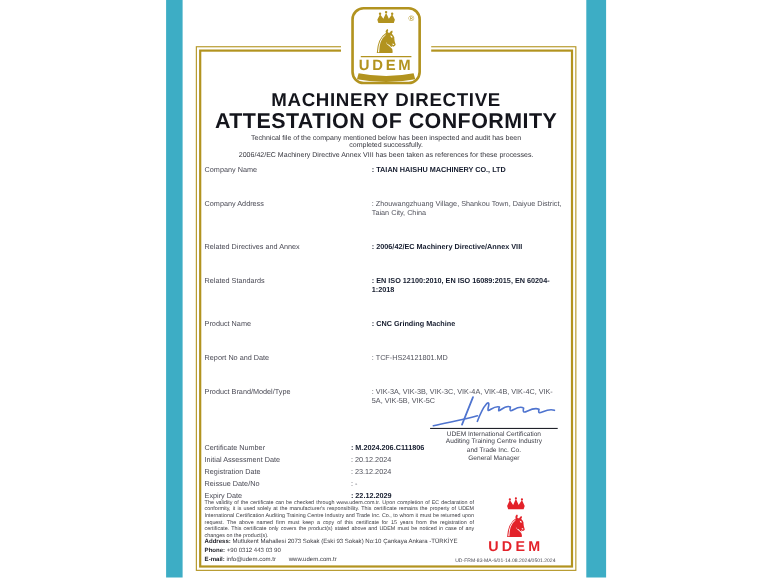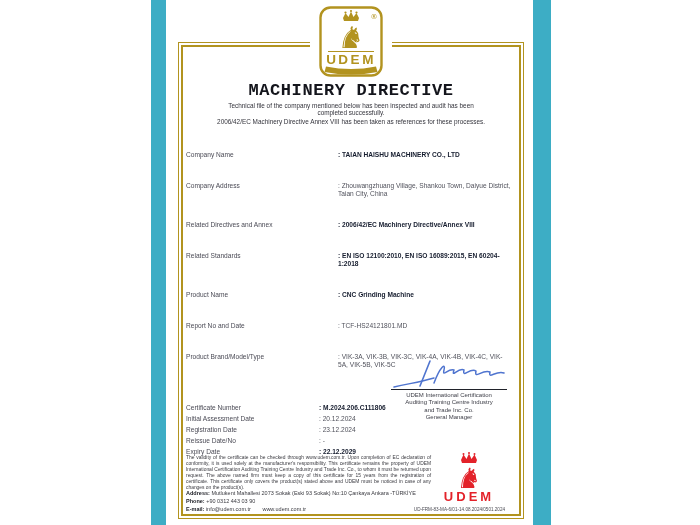--- a/index.html
+++ b/index.html
@@ -11,21 +11,21 @@
   .side-bar{position:absolute;top:0;height:525px;background:#3dadc5;}
   .side-bar.left{left:151px;width:15px;}
   .side-bar.right{left:533px;width:18px;}
 
   .cert{position:absolute;left:178px;top:42px;width:344px;height:475px;border:1px solid #b2931f;background:#fff;}
   .cert-inner{position:absolute;inset:2px;border:2px solid #b2931f;pointer-events:none;}
 
   .logo{position:absolute;top:-37px;left:50%;transform:translateX(-50%);background:#fff;padding:0 9px;line-height:0;}
 
   .title-block{position:absolute;top:39px;left:0;right:0;text-align:center;color:#14151c;}
-  .t1{font-size:17px;font-weight:bold;letter-spacing:.6px;line-height:18px;margin:0;font-family:Liberation Mono, monospace;}
+  .t1{font-size:17px;font-weight:bold;letter-spacing:.6px;line-height:18px;margin:0;}
   .t2{font-size:19.5px;font-weight:bold;letter-spacing:.4px;line-height:20px;margin:0;}
   .sub1{font-size:6.4px;line-height:7.4px;color:#34343c;width:272px;margin:2px auto 0;}
   .sub2{font-size:6.4px;line-height:7.4px;color:#34343c;margin-top:1px;}
 
   .fields{position:absolute;top:108px;left:7px;right:7px;}
   .frow{display:flex;margin-bottom:23px;font-size:6.6px;line-height:8px;}
   .flabel{width:152px;flex-shrink:0;color:#4a4a55;}
   .fvalue{color:#51525c;flex:1;}
   .fvalue.bold{font-weight:bold;color:#151c2e;}
 
@@ -69,20 +69,21 @@
       <text x="55" y="13" font-size="7" fill="#b2931f" text-anchor="middle" font-family="DejaVu Sans, sans-serif">®</text>
       <text x="32" y="42" transform="translate(64,0) scale(-1,1)" text-anchor="middle" font-size="30" fill="#b2931f" font-family="DejaVu Sans, sans-serif">♞</text>
       <line x1="9" y1="45.5" x2="55" y2="45.5" stroke="#b2931f" stroke-width="1.2"></line>
       <text x="32" y="57.5" text-anchor="middle" font-size="13.5" font-weight="bold" letter-spacing="2.5" fill="#b2931f" font-family="Liberation Sans, sans-serif">UDEM</text>
       <path d="M7,60.5 Q32,65.5 57,60.5 L58.5,66 Q32,71 5.5,66 Z" fill="#b2931f"></path>
     </svg>
   </div>
 
   <div class="title-block">
     <p class="t1">MACHINERY DIRECTIVE</p>
+    <p class="t2">ATTESTATION OF CONFORMITY</p>
     <div class="sub1">Technical file of the company mentioned below has been inspected and audit has been completed successfully.</div>
     <div class="sub2">2006/42/EC Machinery Directive Annex VIII has been taken as references for these processes.</div>
   </div>
 
   <div class="fields">
     <div class="frow">
       <span class="flabel">Company Name</span>
       <span class="fvalue bold">: TAIAN HAISHU MACHINERY CO., LTD</span>
     </div>
     <div class="frow">

